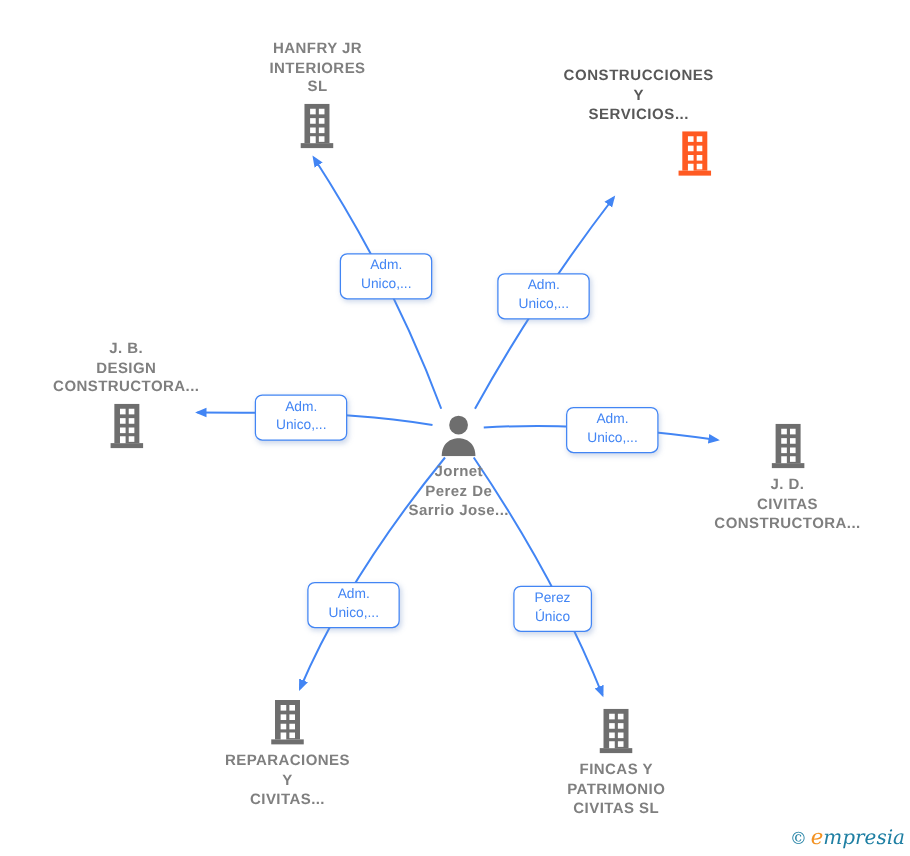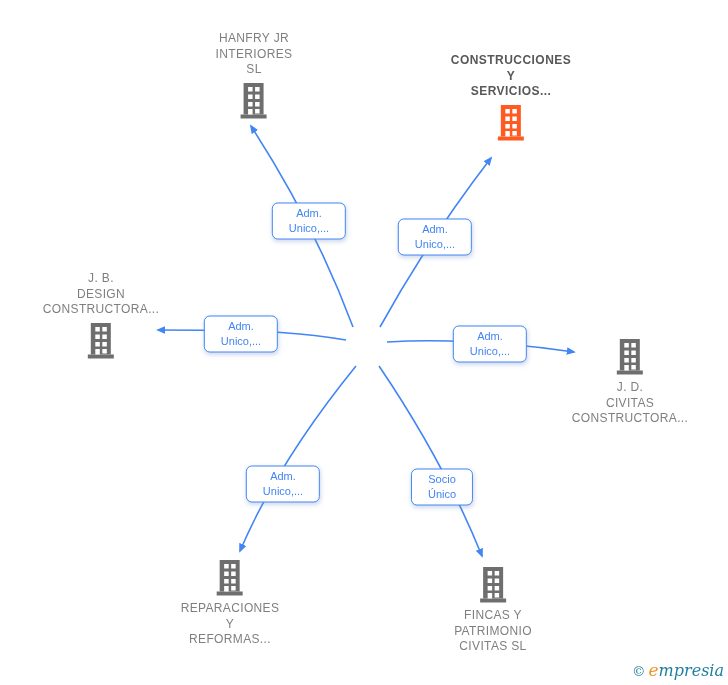--- a/index.html
+++ b/index.html
@@ -10,21 +10,21 @@
   .edges { position:absolute; left:0; top:0; }
   .edge { fill:none; stroke:var(--edge-blue,#4285f4); stroke-width:1.6px; }
   .arrowhead-fill { fill:var(--edge-blue,#4285f4); }
 
   .node {
     position:absolute; display:flex; flex-direction:column; align-items:center;
     gap:5px; transform:translateX(-50%); text-align:center;
   }
   .node-label {
     font-size:12px; line-height:15.5px; letter-spacing:.35px;
-    color:var(--label-text-gray,#7f7f7f); white-space:pre-line;
+    color:var(--label-text-gray,#7f7f7f); white-space:pre-line;font-weight:bold;
   }
   .node.bold .node-label { font-weight:bold; color:var(--label-bold-gray,#585858); letter-spacing:.45px; }
   .icon.building { color:var(--icon-gray,#6e6e6e); display:block; }
   .node.highlight .icon.building { color:var(--highlight-orange,#ff5a22); }
   .icon.person { color:var(--icon-gray,#6e6e6e); display:block; }
 
   .edge-label {
     position:absolute; transform:translate(-50%,-50%);
     background:#ffffff; border:1.5px solid var(--edge-blue,#4285f4);
     border-radius:6px; color:var(--edge-blue,#4285f4);
@@ -74,21 +74,21 @@
         <rect x="16.5" y="4" width="4.5" height="4.5" fill="#fff"></rect>
       <rect x="9.5" y="11.5" width="4.5" height="4.5" fill="#fff"></rect>
         <rect x="16.5" y="11.5" width="4.5" height="4.5" fill="#fff"></rect>
       <rect x="9.5" y="19" width="4.5" height="4.5" fill="#fff"></rect>
         <rect x="16.5" y="19" width="4.5" height="4.5" fill="#fff"></rect>
       <rect x="9.5" y="26" width="4.5" height="5.5" fill="#fff"></rect>
         <rect x="16.5" y="26" width="4.5" height="4.5" fill="#fff"></rect>
     </svg>
   </div>
 
-  <div class="node company bold highlight" style="left:511px; top:53px;">
+  <div class="node company bold highlight" style="left:511px; top:53px;align-items:flex-end;">
     <div class="node-label">CONSTRUCCIONES
 Y
 SERVICIOS...</div>
     <svg class="icon building" width="30" height="36" viewBox="0 0 30 36">
       <rect x="5" y="0" width="20" height="31.5" fill="currentColor"></rect>
       <rect x="2" y="31.5" width="26" height="4" fill="currentColor"></rect>
       <rect x="9.5" y="4" width="4.5" height="4.5" fill="#fff"></rect>
         <rect x="16.5" y="4" width="4.5" height="4.5" fill="#fff"></rect>
       <rect x="9.5" y="11.5" width="4.5" height="4.5" fill="#fff"></rect>
         <rect x="16.5" y="11.5" width="4.5" height="4.5" fill="#fff"></rect>
@@ -143,52 +143,61 @@
         <rect x="16.5" y="4" width="4.5" height="4.5" fill="#fff"></rect>
       <rect x="9.5" y="11.5" width="4.5" height="4.5" fill="#fff"></rect>
         <rect x="16.5" y="11.5" width="4.5" height="4.5" fill="#fff"></rect>
       <rect x="9.5" y="19" width="4.5" height="4.5" fill="#fff"></rect>
         <rect x="16.5" y="19" width="4.5" height="4.5" fill="#fff"></rect>
       <rect x="9.5" y="26" width="4.5" height="5.5" fill="#fff"></rect>
         <rect x="16.5" y="26" width="4.5" height="4.5" fill="#fff"></rect>
     </svg>
     <div class="node-label">REPARACIONES
 Y
-REFORMAS...</div>
+CIVITAS...</div>
   </div>
 
   <div class="node company" style="left:493px; top:567px;justify-content:center;">
     <svg class="icon building" width="30" height="36" viewBox="0 0 30 36">
       <rect x="5" y="0" width="20" height="31.5" fill="currentColor"></rect>
       <rect x="2" y="31.5" width="26" height="4" fill="currentColor"></rect>
       <rect x="9.5" y="4" width="4.5" height="4.5" fill="#fff"></rect>
         <rect x="16.5" y="4" width="4.5" height="4.5" fill="#fff"></rect>
       <rect x="9.5" y="11.5" width="4.5" height="4.5" fill="#fff"></rect>
         <rect x="16.5" y="11.5" width="4.5" height="4.5" fill="#fff"></rect>
       <rect x="9.5" y="19" width="4.5" height="4.5" fill="#fff"></rect>
         <rect x="16.5" y="19" width="4.5" height="4.5" fill="#fff"></rect>
       <rect x="9.5" y="26" width="4.5" height="5.5" fill="#fff"></rect>
         <rect x="16.5" y="26" width="4.5" height="4.5" fill="#fff"></rect>
     </svg>
     <div class="node-label">FINCAS Y
 PATRIMONIO
 CIVITAS  SL</div>
   </div>
 
+  <div class="node person-node" style="left:367px; top:332px;">
+    <svg class="icon person" width="30" height="33" viewBox="0 0 30 33">
+      <circle cx="15" cy="8" r="7.5" fill="currentColor"></circle>
+      <path d="M1.5 33 C1.5 22 9 18.5 15 18.5 C21 18.5 28.5 22 28.5 33 Z" fill="currentColor"></path>
+    </svg>
+    <div class="node-label">Jornet
+Perez De
+Sarrio Jose...</div>
+  </div>
 
   <div class="edge-label" style="left:309px; top:221px;">Adm.
 Unico,...</div>
   <div class="edge-label" style="left:435px; top:237px;">Adm.
 Unico,...</div>
   <div class="edge-label" style="left:241px; top:334px;">Adm.
 Unico,...</div>
   <div class="edge-label" style="left:490px; top:344px;">Adm.
 Unico,...</div>
   <div class="edge-label" style="left:283px; top:484px;">Adm.
 Unico,...</div>
-  <div class="edge-label" style="left:442px; top:487px;">Socio
+  <div class="edge-label" style="left:442px; top:487px;">Perez
 Único</div>
 
   <div class="watermark">
     <span class="copy">©</span><span class="brand-e">e</span><span class="brand-rest">mpresia</span>
   </div>
 
 </div>
 
 </body></html>

